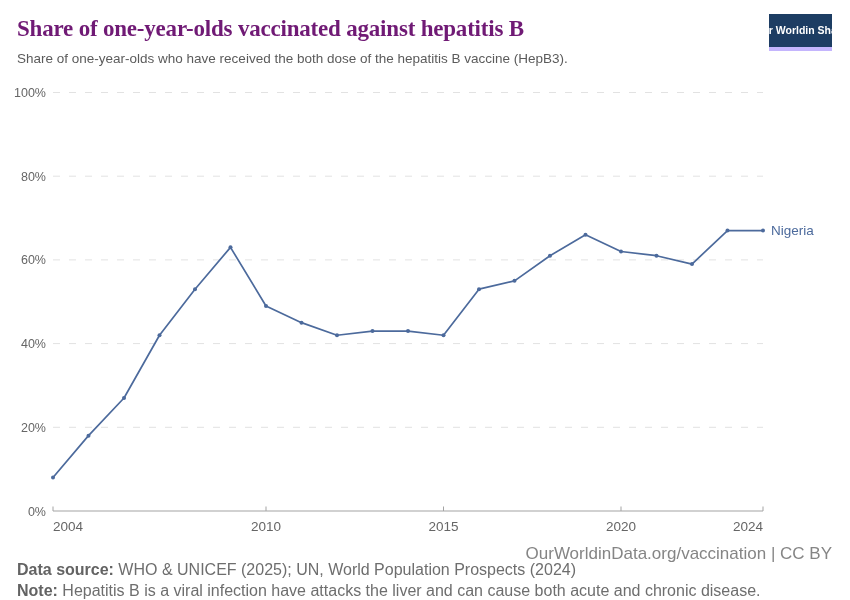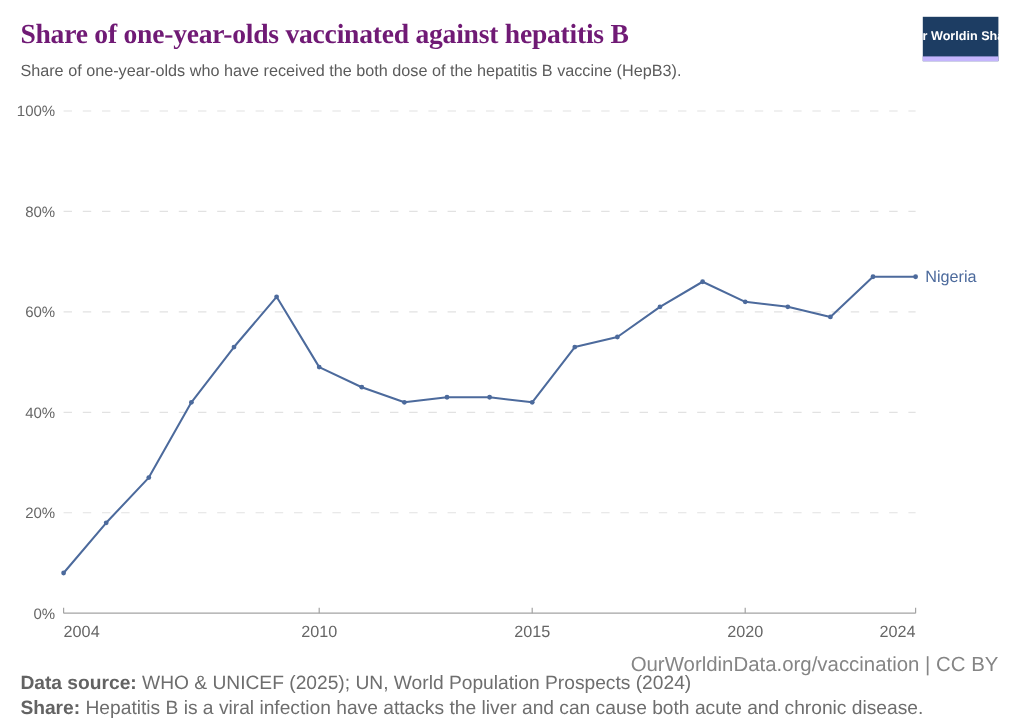--- a/index.html
+++ b/index.html
@@ -94,16 +94,16 @@
   <p class="hdr-sub">Share of one-year-olds who have received the both dose of the hepatitis B vaccine (HepB3).</p>
   <div class="logo">
     <span>Our World</span>
     <span>in Share</span>
   </div>
 </header>
 
 <footer>
   <div class="foot-left">
     <div><span class="fb">Data source:</span><span> WHO &amp; UNICEF (2025); UN, World Population Prospects (2024)</span></div>
-    <div><span class="fb">Share:</span><span> Hepatitis B is a viral infection have attacks the liver and can cause both acute and chronic disease.</span></div>
+    <div><span class="fb">Note:</span><span> Hepatitis B is a viral infection have attacks the liver and can cause both acute and chronic disease.</span></div>
   </div>
   <div class="foot-right">OurWorldinData.org/vaccination | CC BY</div>
 </footer>
 
 </body></html>

